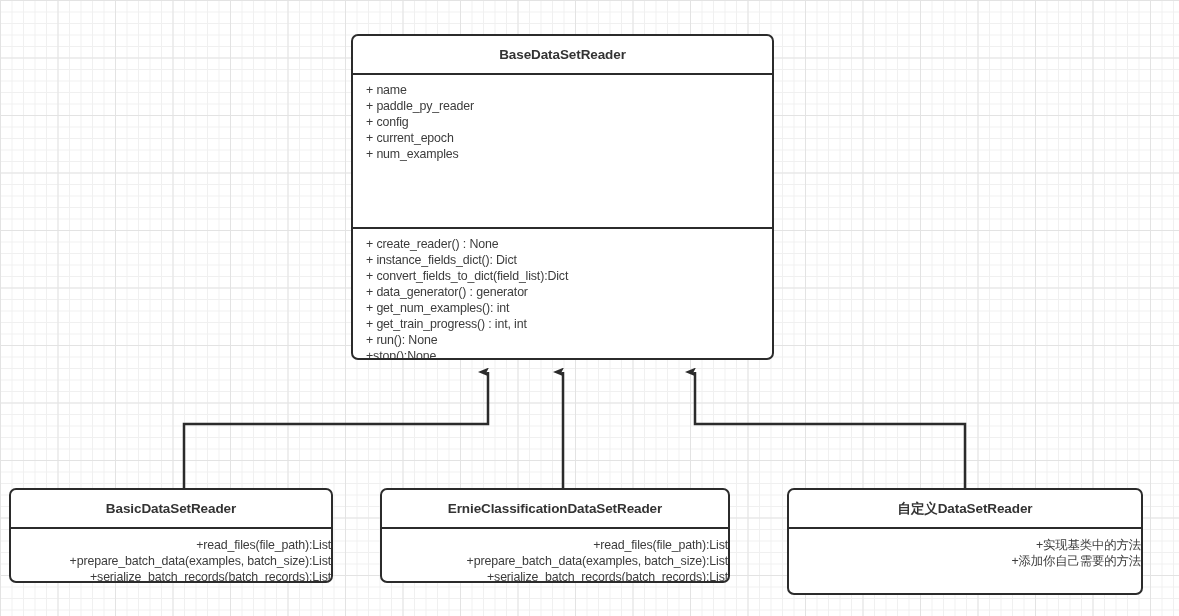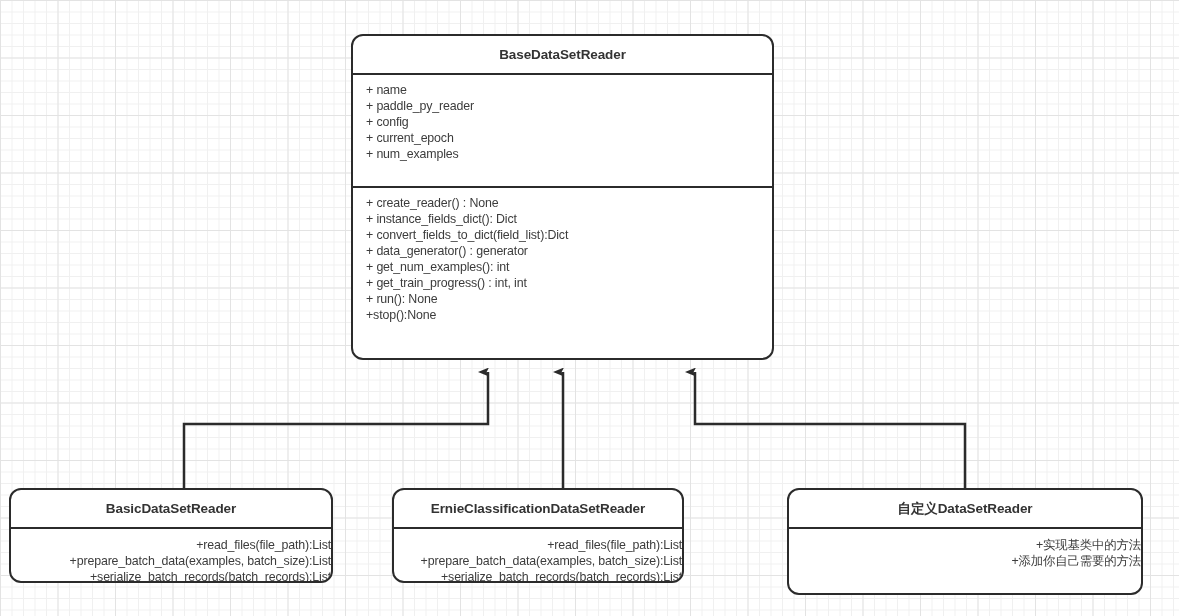--- a/index.html
+++ b/index.html
@@ -42,21 +42,21 @@
     height: 616px;
     pointer-events: none;
   }
 
   
   .uml-box {
     position: absolute;
     box-sizing: border-box;
     background: #ffffff;
     border: 2px solid #2b2b2b;
-    border-radius: 12px;
+    border-radius: 7px;
     overflow: hidden;
   }
   .uml-title {
     text-align: center;
     color: #333333;
     font-size: 13.5px;
     font-weight: bold;
     letter-spacing: -0.1px;
     line-height: 1;
     padding-top: 12px;
@@ -81,37 +81,37 @@
   }
 
   
   #box-base {
     left: 351px;
     top: 34px;
     width: 423px;
     height: 326px;
   }
   #box-base .sec-attrs {
-    height: 111px;
+    height: 152px;
   }
   #box-base .sec-methods {
     height: 155px;
   }
 
   
   #box-basic {
     left: 9px;
     top: 488px;
     width: 324px;
     height: 95px;
   }
   #box-ernie {
-    left: 392px;
+    left: 380px;
     top: 488px;
-    width: 292px;
+    width: 350px;
     height: 95px;
   }
   #box-custom {
     left: 787px;
     top: 488px;
     width: 356px;
     height: 107px;
   }
   .child-body {
     padding-top: 8px;

